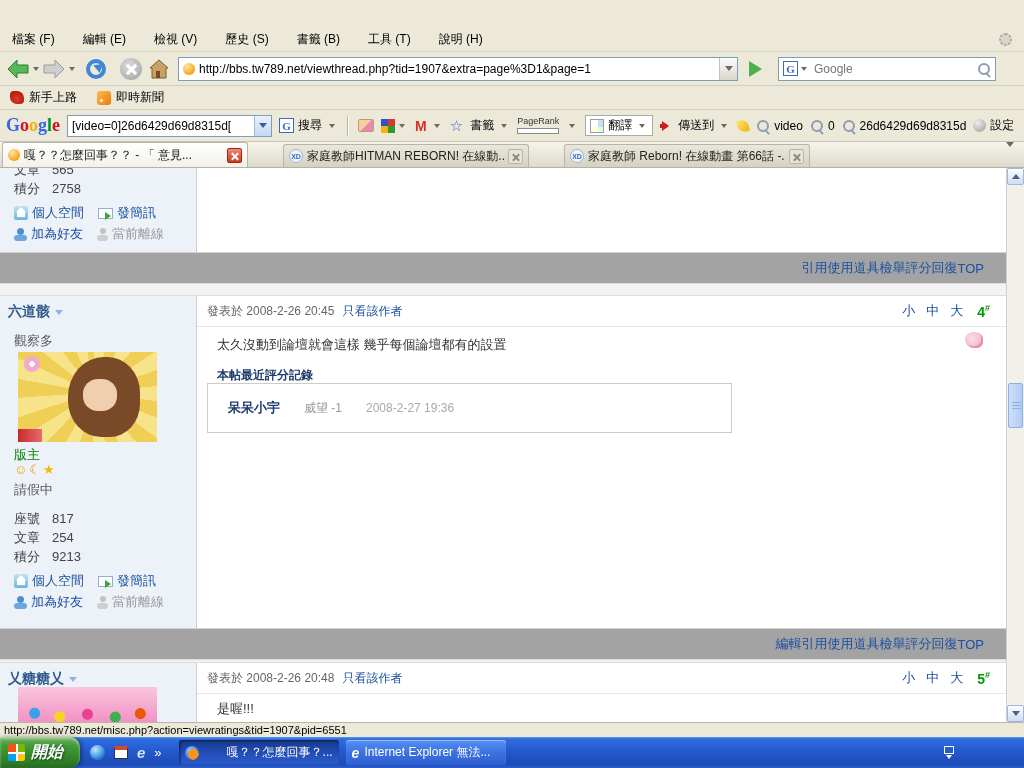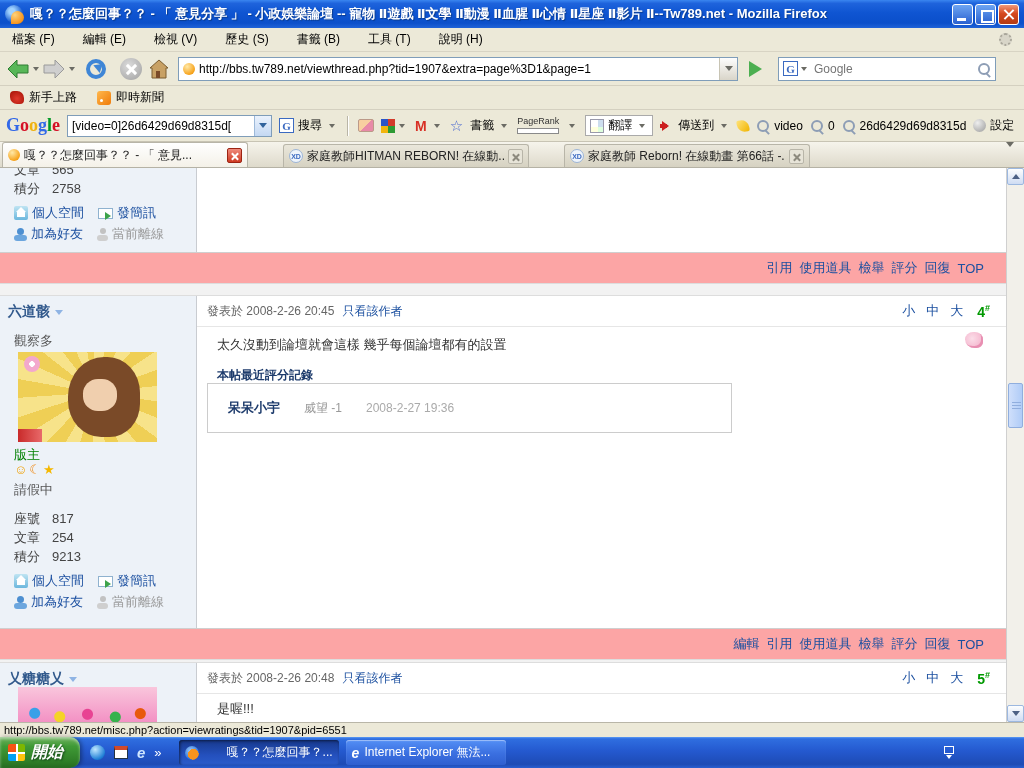--- a/index.html
+++ b/index.html
@@ -145,22 +145,22 @@
   .pm-ic { width:15px; height:11px; background:#fff; border:1px solid #8fb2cf; position:relative; }
   .pm-ic::after { content:""; position:absolute; right:-3px; bottom:-2px; width:0; height:0;
     border:4px solid transparent; border-left:6px solid #3da34a; }
   .friend-ic { width:13px; height:13px; position:relative; }
   .friend-ic::before { content:""; position:absolute; left:3px; top:0; width:7px; height:7px; border-radius:50%; background:#4d8fd1; }
   .friend-ic::after { content:""; position:absolute; left:0; bottom:0; width:13px; height:6px; border-radius:3px; background:#6ca6de; }
   .offline-ic { width:11px; height:13px; position:relative; }
   .offline-ic::before { content:""; position:absolute; left:3px; top:0; width:6px; height:6px; border-radius:50%; background:#c2c2c2; }
   .offline-ic::after { content:""; position:absolute; left:0; bottom:0; width:11px; height:6px; border-radius:3px; background:#cfcfcf; }
 
-  .p-footer { position:absolute; left:0; right:0; bottom:0; height:31px; border-top:1px solid #cfcfcf; background:#fca5a5;
-    display:flex; align-items:center; justify-content:flex-end; gap:7px; padding-right:22px; font-size:13px; }
+  .p-footer { position:absolute; left:0; right:0; bottom:0; height:31px; border-top:1px solid #cfcfcf; background:#a3a3a3;
+    display:flex; align-items:center; justify-content:flex-end; padding-right:22px; font-size:13px; }
   .flink { color:#1c50a0; }
 
   .uname { position:absolute; left:8px; top:7px; font-weight:bold; font-size:14px; color:#31598c; display:flex; align-items:center; gap:5px; }
   .uname .caret { border-top-color:#8fb4e4; }
   .p-head-right { position:absolute; left:197px; right:0; top:0; height:31px; border-bottom:1px solid #e6e6e6;
     display:flex; align-items:center; padding:0 16px 0 10px; font-size:12px; color:#666; }
   .only-author { color:#1c50a0; margin-left:8px; }
   .sizes { margin-left:auto; display:flex; gap:11px; color:#1c50a0; font-size:13px; }
   .floor { color:#090; font-weight:bold; margin-left:14px; font-size:14px; }
   .floor sup { font-size:9px; }
@@ -255,29 +255,20 @@
     background:linear-gradient(45deg,transparent 42%,#e11 42% 58%,transparent 58%),
                linear-gradient(-45deg,transparent 42%,#e11 42% 58%,transparent 58%); }
   .tr-vol { width:0; height:0; border-top:5px solid transparent; border-bottom:5px solid transparent; border-right:8px solid #e8eef6; }
   .clock { color:#fff; font-size:12px; margin-left:2px; white-space:nowrap; }
 </style>
 </head>
 <body>
 
 <div class="screen">
 
-  <div class="titlebar">
-    <span class="ff-icon"></span>
-    <span class="title-text">嘎？？怎麼回事？？ - 「 意見分享 」 - 小政娛樂論壇 -- 寵物 Ⅱ遊戲 Ⅱ文學 Ⅱ動漫 Ⅱ血腥 Ⅱ心情 Ⅱ星座 Ⅱ影片 Ⅱ--Tw789.net - Mozilla Firefox</span>
-    <div class="winbtns">
-      <span class="winbtn btn-min"></span>
-      <span class="winbtn btn-rest"></span>
-      <span class="winbtn btn-close"></span>
-    </div>
-  </div>
 
   <div class="menubar">
     <span class="menu-item">檔案 (F)</span>
     <span class="menu-item">編輯 (E)</span>
     <span class="menu-item">檢視 (V)</span>
     <span class="menu-item">歷史 (S)</span>
     <span class="menu-item">書籤 (B)</span>
     <span class="menu-item">工具 (T)</span>
     <span class="menu-item">說明 (H)</span>
     <span class="gear"></span>

